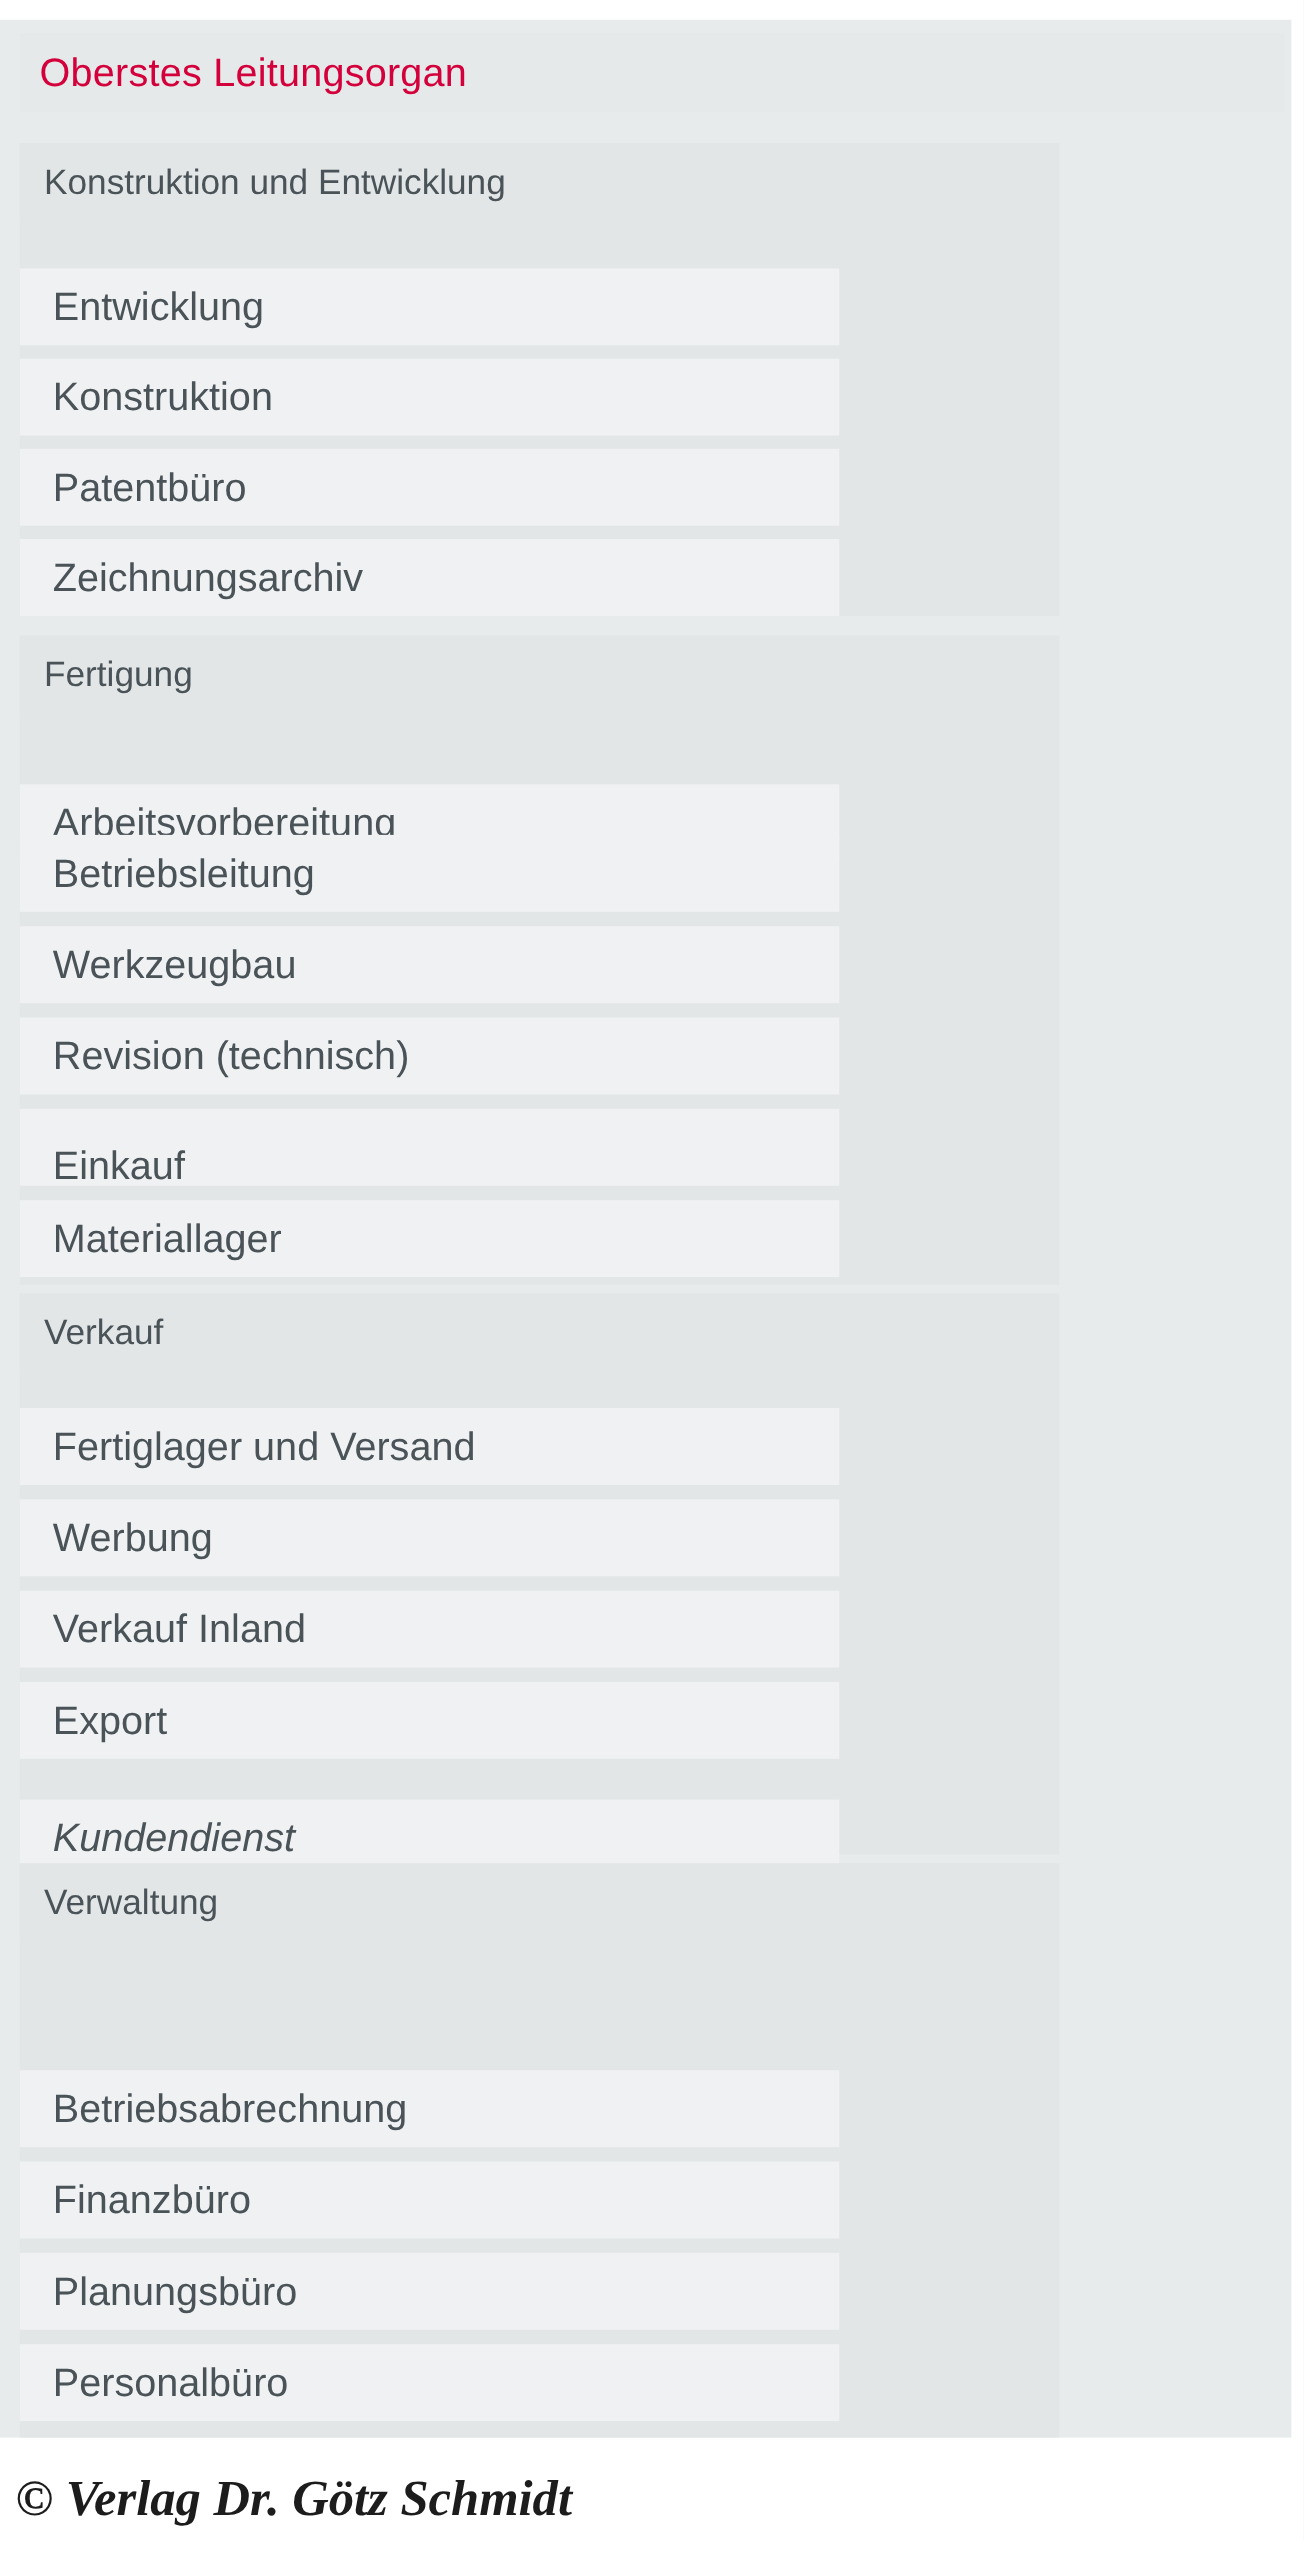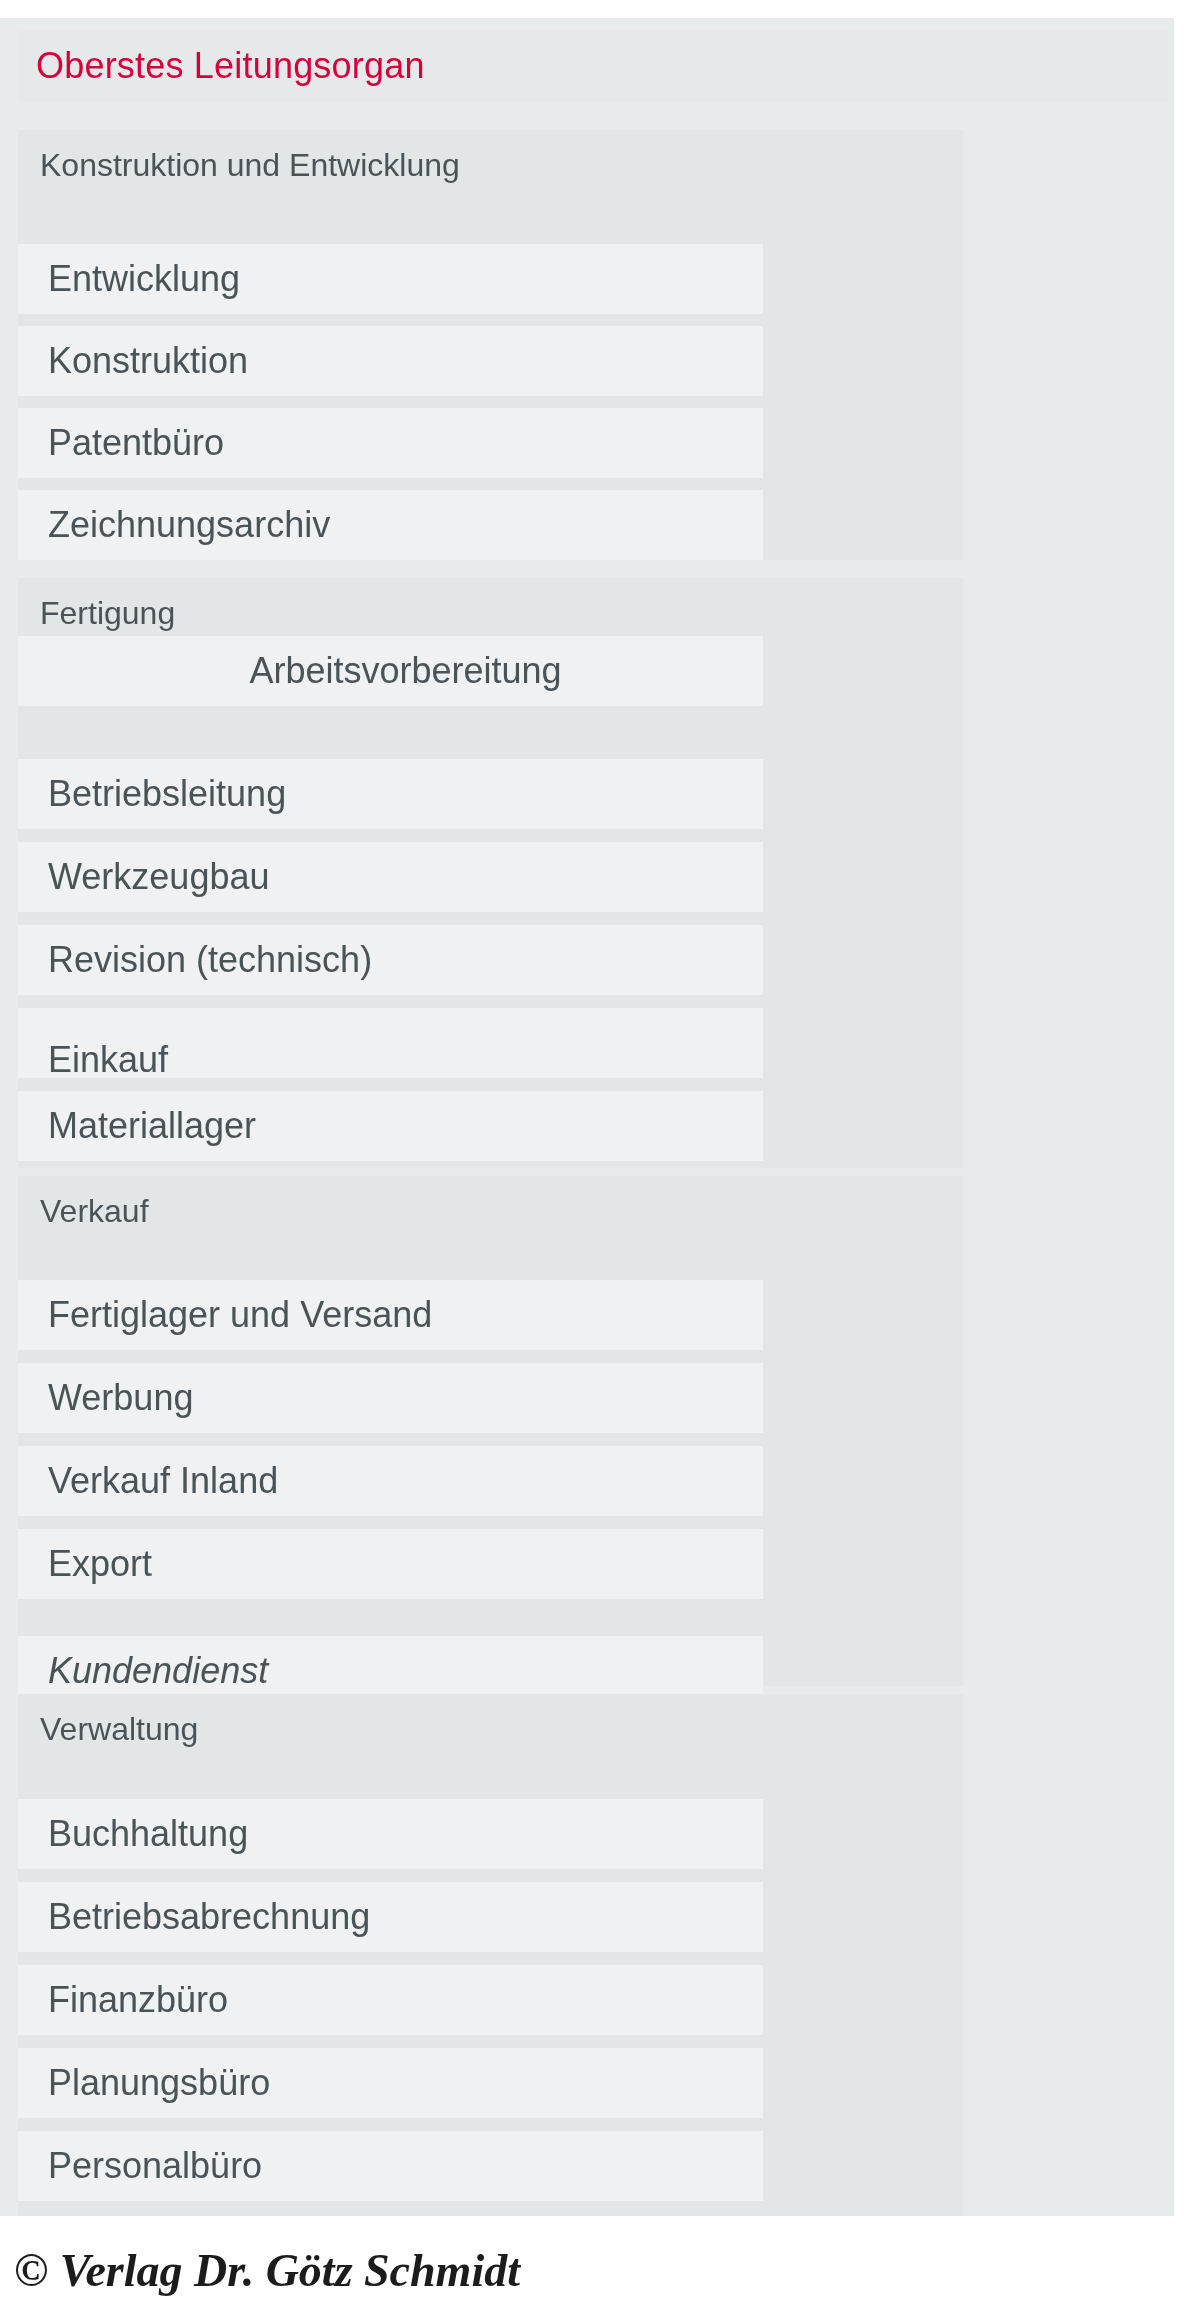--- a/index.html
+++ b/index.html
@@ -137,21 +137,21 @@
     <span class="label">Patentbüro</span>
   </div>
   <div class="unit" style="top:490px;">
     <span class="label">Zeichnungsarchiv</span>
   </div>
 
   <div class="division" style="left:18px; top:578px; width:945px; height:590px;"></div>
   <div class="division-head" style="top:578px; width:945px;">
     <span class="label">Fertigung</span>
   </div>
-  <div class="unit" style="top:636px;justify-content:center;">
+  <div class="unit" style="top:713px;">
     <span class="label">Arbeitsvorbereitung</span>
   </div>
   <div class="unit" style="top:759px;">
     <span class="label">Betriebsleitung</span>
   </div>
   <div class="unit" style="top:842px;">
     <span class="label">Werkzeugbau</span>
   </div>
   <div class="unit" style="top:925px;">
     <span class="label">Revision (technisch)</span>
@@ -180,23 +180,20 @@
     <span class="label">Export</span>
   </div>
   <div class="unit" style="top:1636px;font-style:italic;">
     <span class="label">Kundendienst</span>
   </div>
 
   <div class="division" style="left:18px; top:1694px; width:945px; height:522px;"></div>
   <div class="division-head" style="top:1694px; width:945px;">
     <span class="label">Verwaltung</span>
   </div>
-  <div class="unit" style="top:1799px;">
-    <span class="label">Buchhaltung</span>
-  </div>
   <div class="unit" style="top:1882px;">
     <span class="label">Betriebsabrechnung</span>
   </div>
   <div class="unit" style="top:1965px;">
     <span class="label">Finanzbüro</span>
   </div>
   <div class="unit" style="top:2048px;">
     <span class="label">Planungsbüro</span>
   </div>
   <div class="unit" style="top:2131px;">

